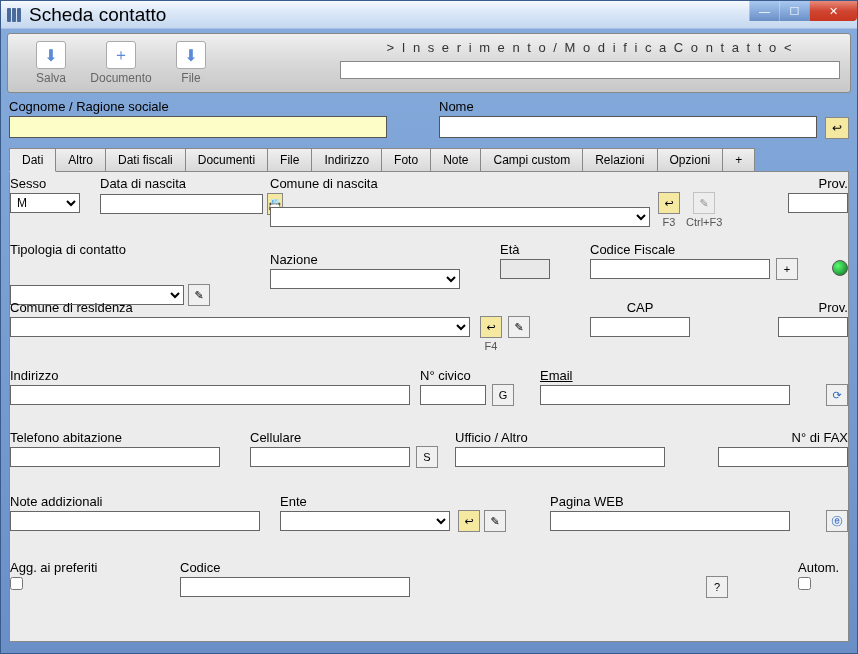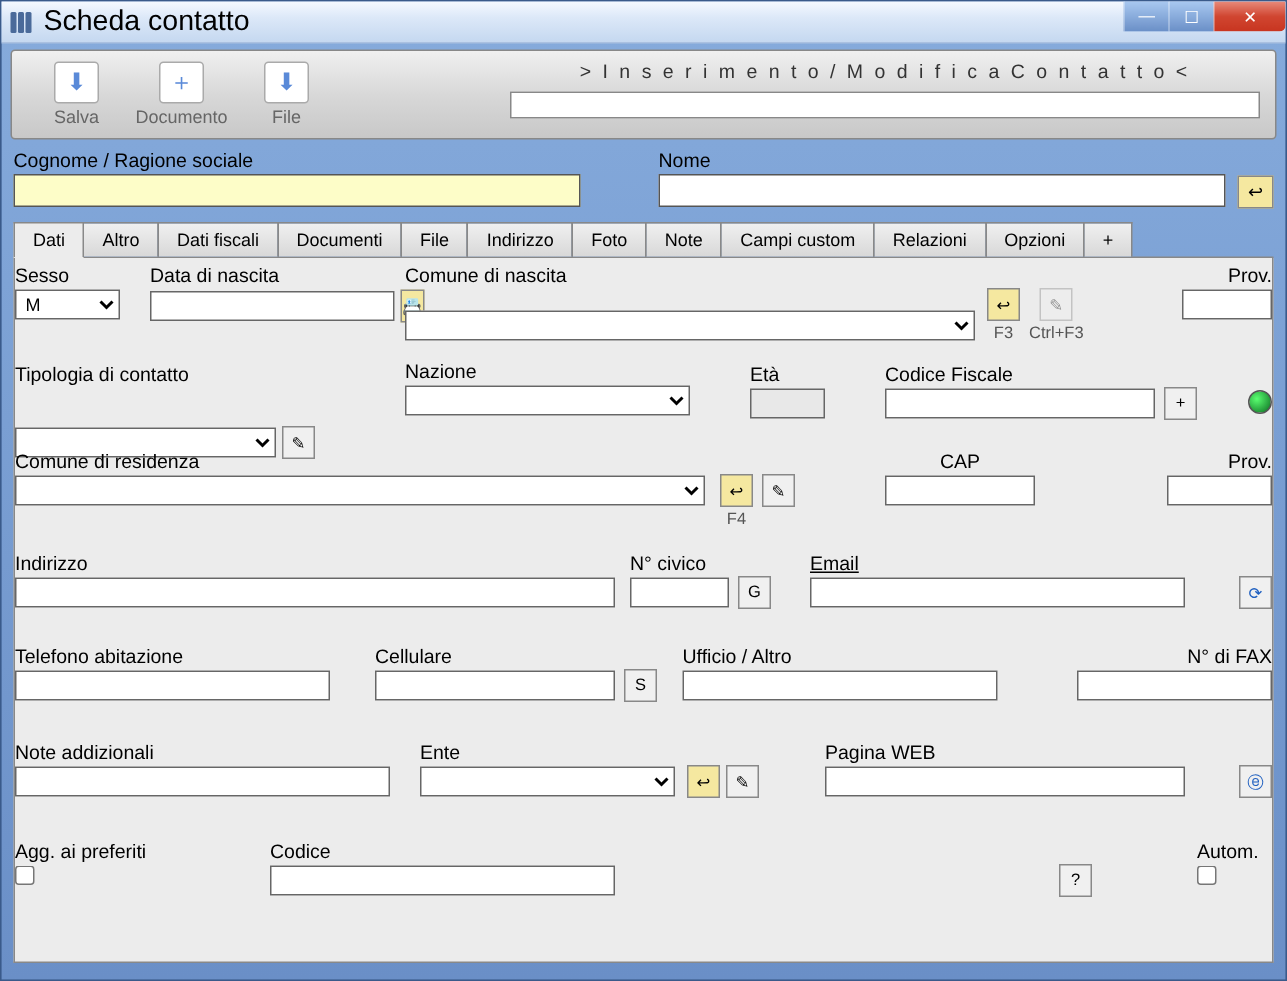--- a/index.html
+++ b/index.html
@@ -360,21 +360,21 @@
 
     <div class="fld" style="top:70px;left:0;width:200px;gap:25px;">
       <label>Tipologia di contatto</label>
       <div class="ctrl-line">
         <select class="ctrl" style="flex:1;"><option></option></select>
         <div class="sq-btn">
             <span>✎</span>
           </div>
       </div>
     </div>
-    <div class="fld" style="top:68px;left:260px;width:190px;">
+    <div class="fld" style="top:80px;left:260px;width:190px;">
       <label>Nazione</label>
       <select class="ctrl"><option></option></select>
     </div>
     <div class="fld" style="top:70px;left:490px;width:50px;">
       <label>Età</label>
       <input class="ctrl" readonly="" style="">
     </div>
     <div class="fld" style="top:70px;left:580px;width:180px;">
       <label>Codice Fiscale</label>
       <input class="ctrl" style="">

